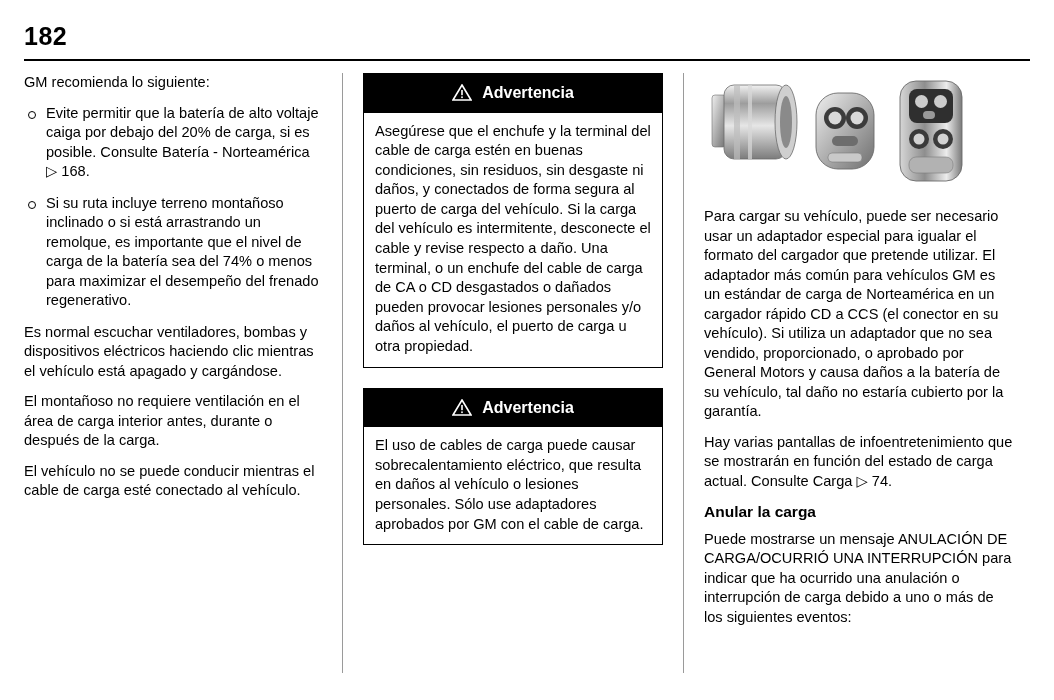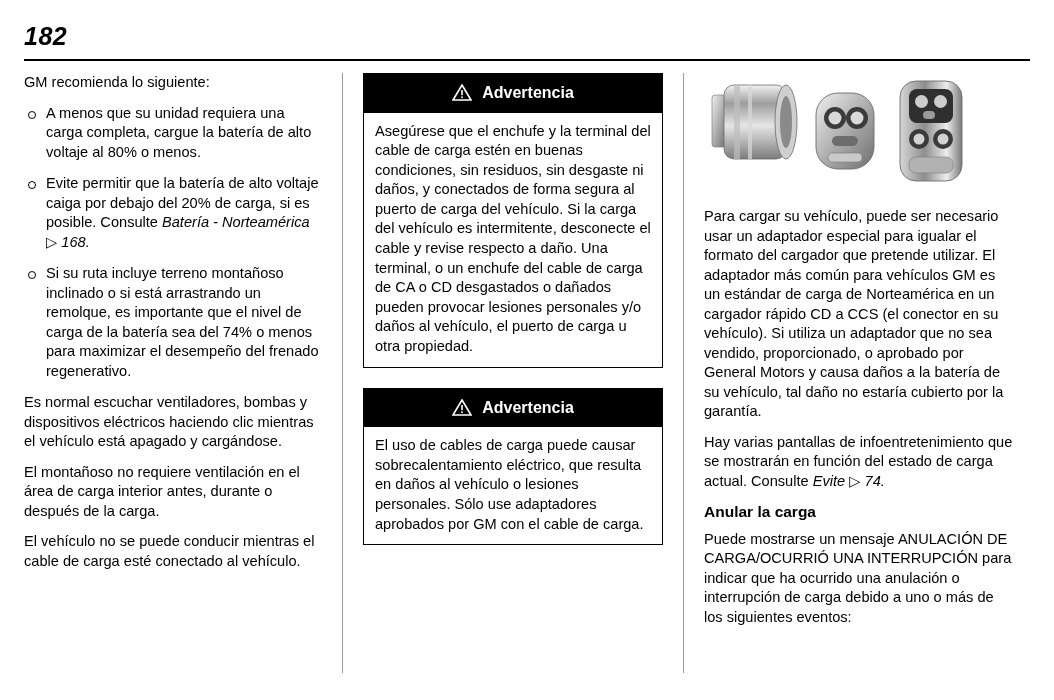--- a/index.html
+++ b/index.html
@@ -18,21 +18,20 @@
     position: relative;
     width: 1054px;
     height: 700px;
     box-sizing: border-box;
   }
   
   .header {
     display: flex;
     align-items: flex-start;
     padding: 22px 24px 0 24px;
-    font-style: italic;
   }
   .page-number {
     font-size: 25px;
     font-weight: bold;
     letter-spacing: 0.5px;
     width: 86px;
   }
   .chapter-title {
     font-size: 21px;
     font-weight: bold;
@@ -78,21 +77,21 @@
   ul.bullets li::before {
     content: "";
     position: absolute;
     left: 4px;
     top: 7px;
     width: 6px;
     height: 6px;
     border: 1px solid #000;
     border-radius: 50%;
   }
-  .italic { font-style: italic; }
+  .italic { }
   .ref-arrow { font-style: normal; }
 
   
   .warning-box {
     border: 1.5px solid #000;
     margin-bottom: 20px;
   }
   .warning-head {
     background: #000000;
     color: #fff;
@@ -137,21 +136,20 @@
   <div class="header">
     <div class="page-number">182</div>
   </div>
   <div class="header-rule"></div>
 
   <div class="columns">
 
     <div class="col col-1">
       <p>GM recomienda lo siguiente:</p>
       <ul class="bullets">
-        <li><span>A menos que su unidad requiera una carga completa, cargue la batería de alto voltaje al 80% o menos.</span></li>
         <li><span>Evite permitir que la batería de alto voltaje caiga por debajo del 20% de carga, si es posible. Consulte </span><span class="italic">Batería - Norteamérica</span><br><span class="ref-arrow">▷</span> <span class="italic">168</span><span class="italic">.</span></li>
         <li><span>Si su ruta incluye terreno montañoso inclinado o si está arrastrando un remolque, es importante que el nivel de carga de la batería sea del 74% o menos para maximizar el desempeño del frenado regenerativo.</span></li>
       </ul>
       <p>Es normal escuchar ventiladores, bombas y dispositivos eléctricos haciendo clic mientras el vehículo está apagado y cargándose.</p>
       <p>El montañoso no requiere ventilación en el área de carga interior antes, durante o después de la carga.</p>
       <p>El vehículo no se puede conducir mientras el cable de carga esté conectado al vehículo.</p>
     </div>
 
     <div class="col-sep"></div>
 
@@ -246,21 +244,21 @@
             <circle cx="215" cy="66" r="5.5" fill="#d2d2d2"></circle>
             <circle cx="239" cy="66" r="10" fill="#3a3a3a"></circle>
             <circle cx="239" cy="66" r="5.5" fill="#d2d2d2"></circle>
             <rect x="205" y="84" width="44" height="16" rx="7" fill="#b2b2b2" stroke="#7a7a7a" stroke-width="0.6"></rect>
           </g>
         </svg>
       </div>
 
       <p>Para cargar su vehículo, puede ser necesario usar un adaptador especial para igualar el formato del cargador que pretende utilizar. El adaptador más común para vehículos GM es un estándar de carga de Norteamérica en un cargador rápido CD a CCS (el conector en su vehículo). Si utiliza un adaptador que no sea vendido, proporcionado, o aprobado por General Motors y causa daños a la batería de su vehículo, tal daño no estaría cubierto por la garantía.</p>
 
-      <p><span>Hay varias pantallas de infoentretenimiento que se mostrarán en función del estado de carga actual. Consulte </span><span class="italic">Evite</span> <span class="ref-arrow">▷</span> <span class="italic">74</span><span class="italic">.</span></p>
+      <p><span>Hay varias pantallas de infoentretenimiento que se mostrarán en función del estado de carga actual. Consulte </span><span class="italic">Carga</span> <span class="ref-arrow">▷</span> <span class="italic">74</span><span class="italic">.</span></p>
 
       <div class="sub-head">Anular la carga</div>
 
       <p>Puede mostrarse un mensaje ANULACIÓN DE CARGA/OCURRIÓ UNA INTERRUPCIÓN para indicar que ha ocurrido una anulación o interrupción de carga debido a uno o más de los siguientes eventos:</p>
 
     </div>
 
   </div>
 </div>
 

